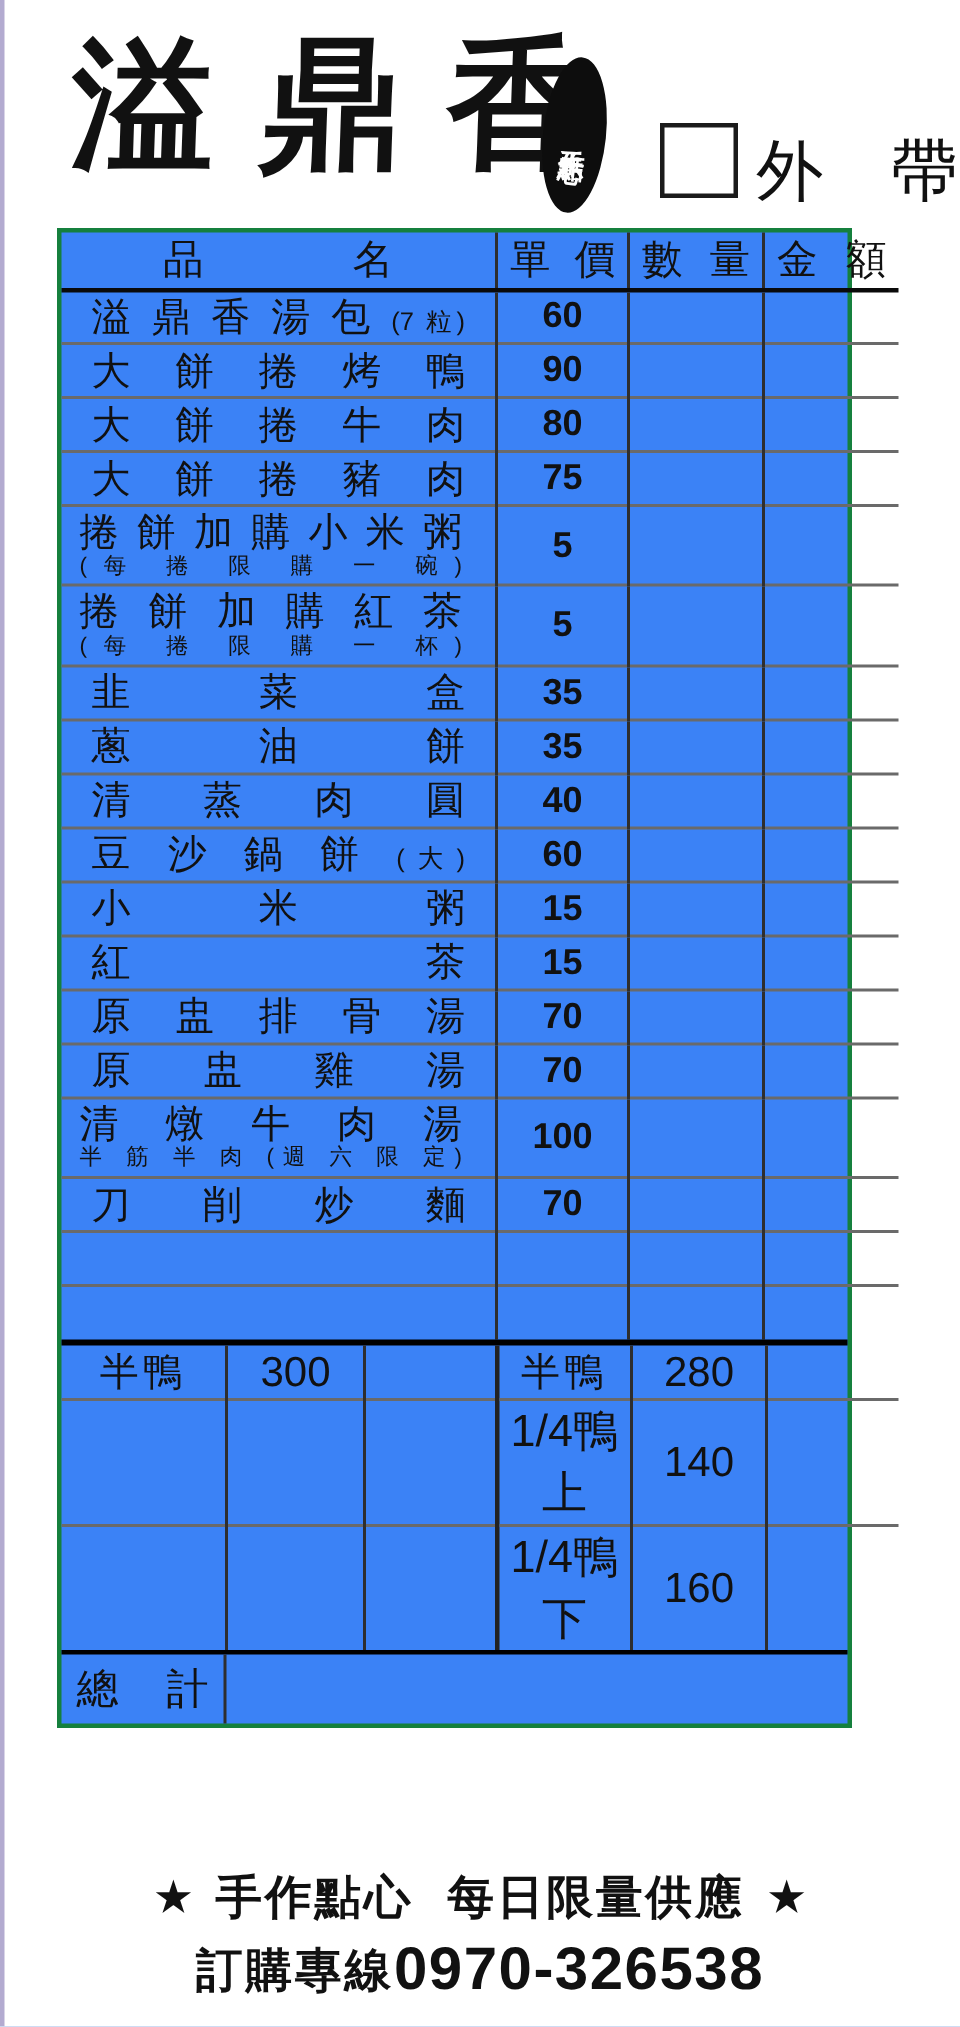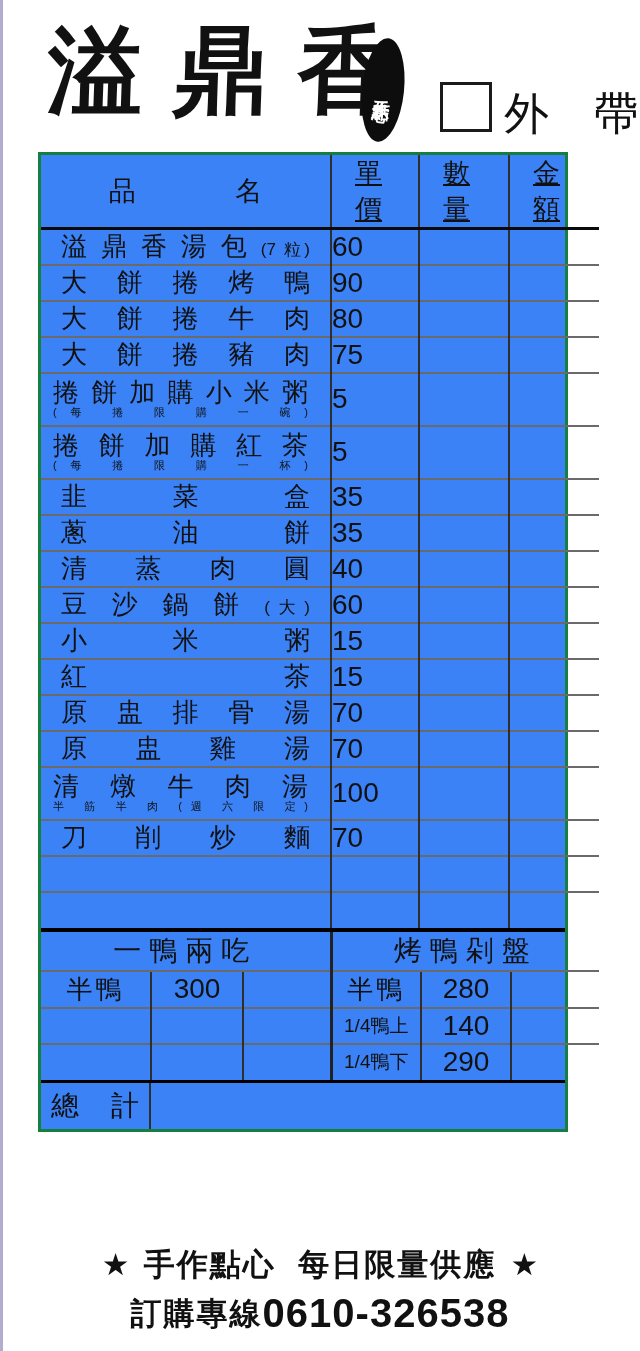--- a/index.html
+++ b/index.html
@@ -33,43 +33,43 @@
            border:3px solid #15803d; background:#3b82f6; }
   table { border-collapse:collapse; table-layout:fixed; width:558px; }
   td { border-left:2px solid #2e2e2e; border-top:2px solid #6a6a6a;
        vertical-align:middle; overflow:hidden; }
   td:first-child { border-left:none; }
   tr:first-child td { border-top:none; }
 
   .menu-table .head td { height:38px; font-size:27px; border-top:none; }
   .head .h-name { text-align:center; }
   .head .h-name span { display:inline-block; letter-spacing:46px; margin-right:-46px; }
-  .head .h-just { text-align:justify; text-align-last:justify; padding:0 23px;text-decoration:underline; }
+  .head .h-just { text-align:justify; text-align-last:justify; padding:0 8px; }
   .menu-table .head td { border-bottom:3px solid #0a0a0a; }
 
   .item-row td { height:36px; }
   .item-row.tall td { height:53px; }
   .item-row.blank td { height:36px; }
   .name { text-align:justify; text-align-last:justify; padding:0 20px;
           font-size:26px; line-height:1.1; }
   .tall .name { padding:2px 22px 2px 12px; }
   .note-i { font-size:17px; }
-  .note-b { display:block; font-size:11px; letter-spacing:0;
+  .note-b { display:block; font-size:15px; letter-spacing:0;
             text-align:justify; text-align-last:justify; line-height:1.25; }
-  .price { text-align:left; font-size:28px; }
+  .price { text-align:center; font-size:24px;font-weight:bold; }
 
   .divider-thick { height:0; border-top:4px solid #000; width:100%; }
   .divider-med   { height:0; border-top:3px solid #000; width:100%; }
 
   .duck-table .duck-head td { height:38px; text-align:center; font-size:28px;
                               letter-spacing:8px; border-top:none; }
   .duck-table td.half-split { border-left:3px solid #222; }
   .duck-table .d-row td { height:36px; }
   .d-name { text-align:center; font-size:26px; letter-spacing:3px; }
-  .d-name.small { font-size:19px; letter-spacing:0;margin-left:39px; }
+  .d-name.small { font-size:30px; letter-spacing:0;margin-left:39px; }
   .d-price { text-align:center; font-size:28px; }
 
   .total-row { display:flex; height:46px; border-top:0; }
   .total-label { width:110px; border-right:2px solid #2e2e2e; font-size:28px;
                  display:flex; align-items:center; padding:0 10px;
                  text-align:justify; }
   .total-label span { width:100%; text-align:justify; text-align-last:justify; }
   .total-value { flex:1; }
 
   
@@ -235,24 +235,20 @@
     <table class="duck-table">
       <colgroup>
           <col style="width:110px">
           <col style="width:92px">
           <col style="width:88px">
           <col style="width:90px">
           <col style="width:90px">
           <col style="width:88px">
         </colgroup>
       <tbody>
-          <tr class="duck-head">
-        <td colspan="3">一鴨兩吃</td>
-        <td colspan="3" class="half-split">烤鴨剁盤</td>
-      </tr>
       <tr class="d-row">
         <td class="d-name">半鴨</td>
         <td class="d-price">300</td>
         <td></td>
         <td class="d-name half-split">半鴨</td>
         <td class="d-price">280</td>
         <td></td>
       </tr>
       <tr class="d-row">
         <td class="d-name"></td>
@@ -260,21 +256,21 @@
         <td></td>
         <td class="d-name small half-split">1/4鴨上</td>
         <td class="d-price">140</td>
         <td></td>
       </tr>
       <tr class="d-row">
         <td class="d-name"></td>
         <td class="d-price"></td>
         <td></td>
         <td class="d-name small half-split">1/4鴨下</td>
-        <td class="d-price">290</td>
+        <td class="d-price">160</td>
         <td></td>
       </tr>
     </tbody>
       </table>
 
     <div class="divider-med"></div>
 
     <div class="total-row">
       <div class="total-label">
           <span>總 計</span>
@@ -284,16 +280,16 @@
   </div>
 
   <div class="footer">
     <div class="f-line1">
       <span class="star">★</span>
       <span class="tagline">手作點心 每日限量供應</span>
       <span class="star">★</span>
     </div>
     <div class="f-line2">
       <span class="h-label">訂購專線</span>
-      <span class="h-phone">0610-326538</span>
+      <span class="h-phone">0970-326538</span>
     </div>
   </div>
 </div>
 
 </body></html>

